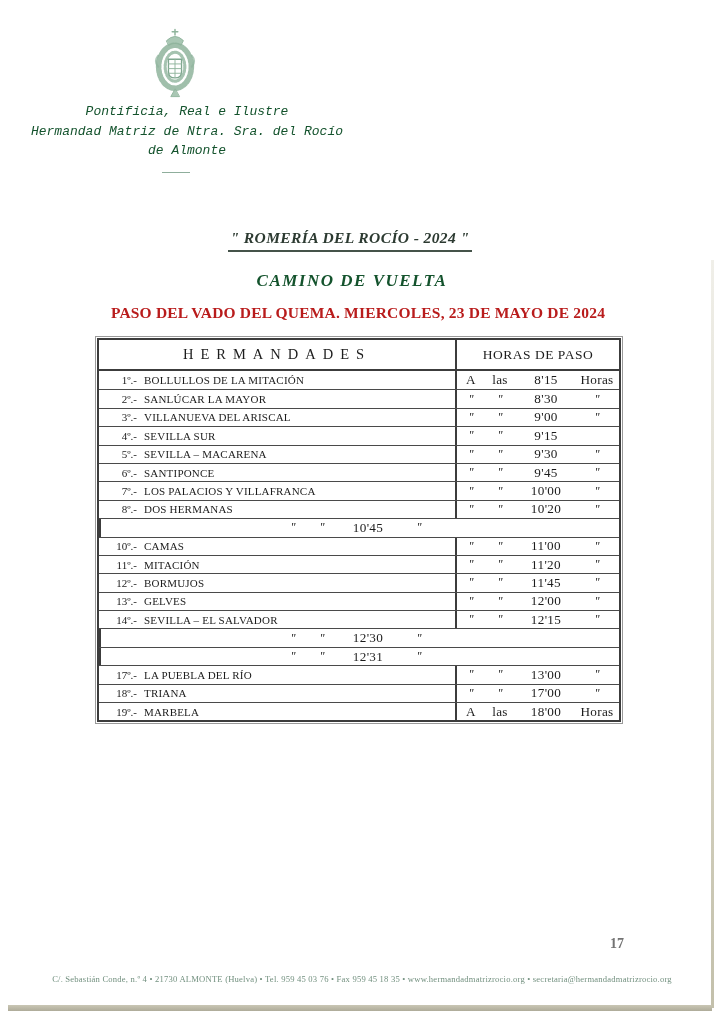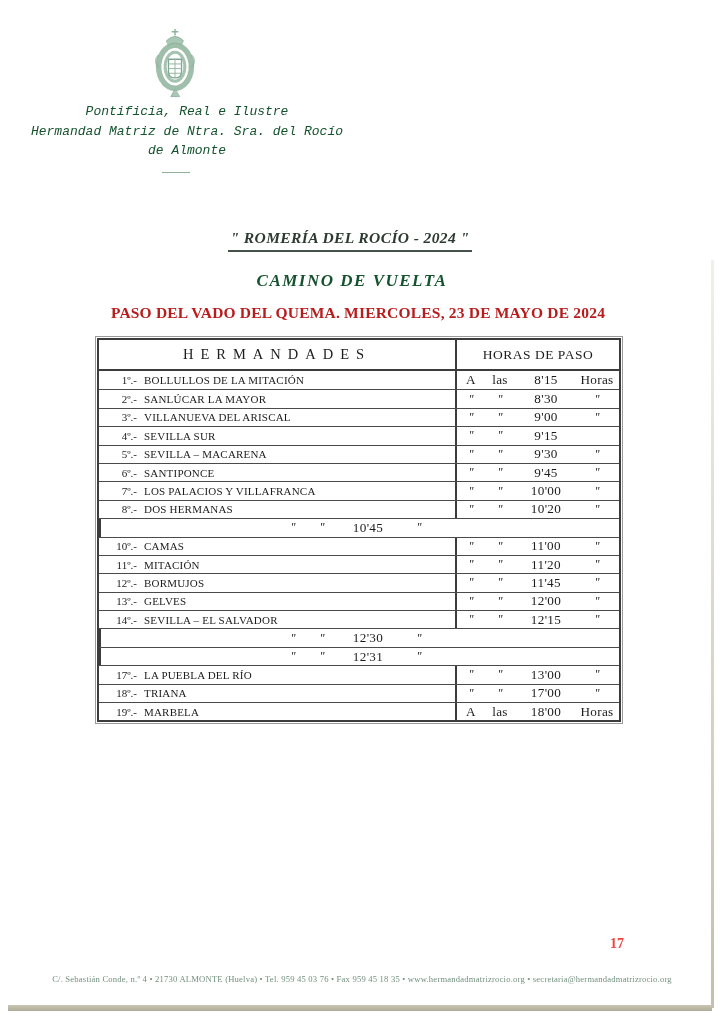--- a/index.html
+++ b/index.html
@@ -40,21 +40,21 @@
   .c-name{width:356px;display:flex;align-items:center;font-size:11px;box-sizing:border-box;}
   .c-num{display:inline-block;width:38px;text-align:right;flex:none;}
   .c-label{margin-left:7px;white-space:nowrap;letter-spacing:.2px;}
   .c-time{flex:1;border-left:2px solid #3c3c3c;display:grid;
     grid-template-columns:26px 32px 60px 42px;align-items:center;justify-content:center;
     font-size:12.8px;}
   .c-time span{text-align:center;}
   .ditto{font-style:italic;font-size:12px;color:#222;}
   .t-val{font-size:13.2px;letter-spacing:.3px;}
   
-  .pagenum{position:absolute;left:610px;top:936px;font-weight:bold;font-size:14px;color:#ef4444;}
+  .pagenum{position:absolute;left:610px;top:936px;font-weight:bold;font-size:14px;color:#737373;}
   .footer-line{position:absolute;left:4px;top:974px;width:716px;text-align:center;
     font-size:8.6px;color:#72907f;letter-spacing:.2px;}
 </style>
 </head>
 <body>
 
 <div class="page">
 
   <div class="edge-right"></div>
   <div class="edge-bottom"></div>

